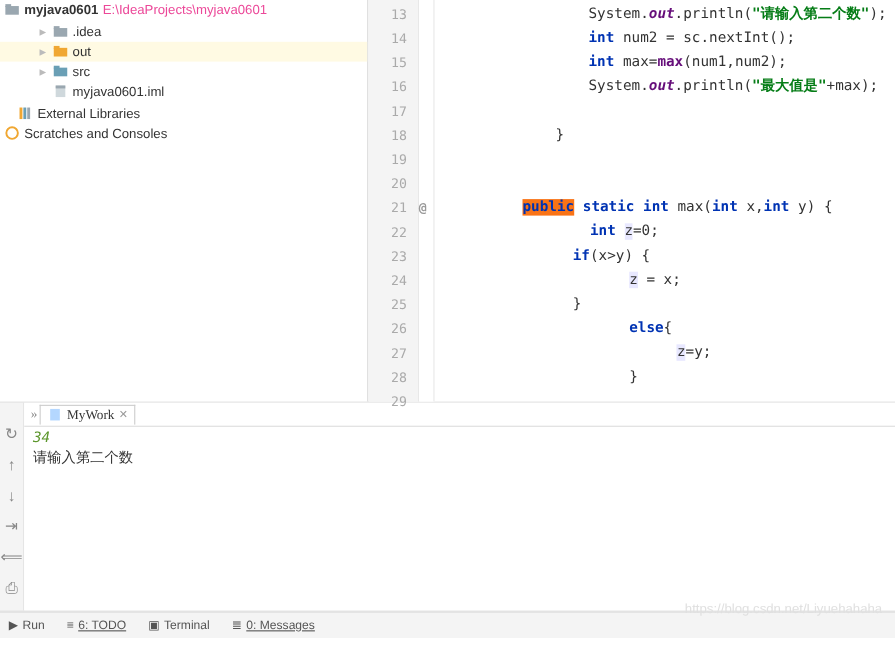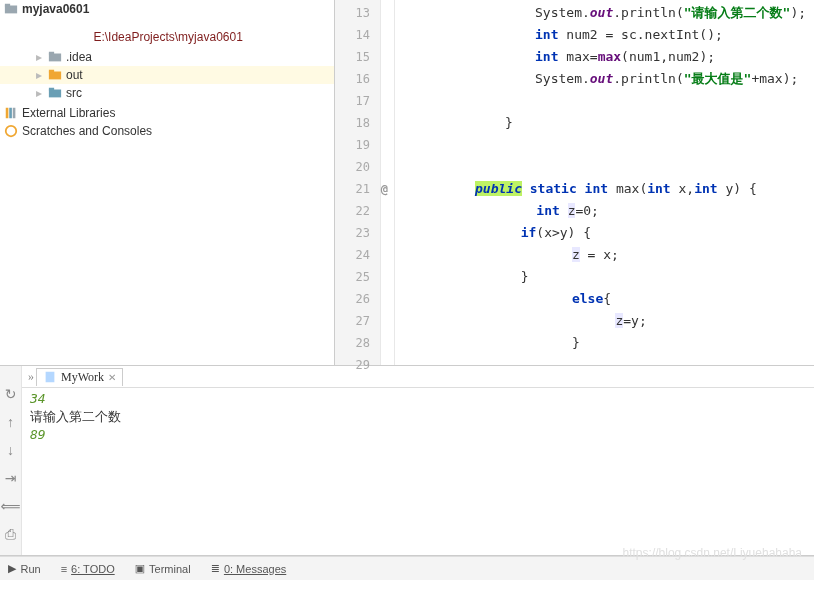--- a/index.html
+++ b/index.html
@@ -1,36 +1,36 @@
 <!DOCTYPE html>
 <html><head>
 <meta charset="utf-8">
 <style>
 * { margin:0; padding:0; box-sizing:border-box; }
 body { font-family: "Segoe UI", Arial, sans-serif; font-size:12px; color:#333; background:#fff; width:814px; height:590px; overflow:hidden; }
 .main { display:flex; height:366px; border-bottom:1px solid #ccc; }
 .sidebar { width:335px; border-right:1px solid #ccc; background:#fff; overflow:hidden; }
 .proj-header { padding:2px 4px; display:flex; align-items:flex-start; gap:4px; }
-.proj-header .path { color:#7f1d1d;margin-top:28px; }
+.proj-header .path { color:#ec4899; }
 .tree { padding:2px 0; }
 .tree-item { display:flex; align-items:center; padding:1px 4px 1px 20px; gap:4px; height:18px; }
 .tree-item.selected { background:#fffae3; }
 .tree-item.l1 { padding-left:36px; }
 .editor { flex:1; display:flex; background:#fff; position:relative; }
 .gutter { width:46px; background:#f4f4f4; border-right:1px solid #e8e8e8; text-align:right; padding-right:10px; color:#aaa; font-family:Consolas,monospace; font-size:12px; line-height:22px; padding-top:2px; }
 .gutter div { height:22px; }
 .gutter .ann { position:relative; }
 .gutter .ann::after { content:"@"; position:absolute; right:-18px; color:#999; font-weight:bold; }
 .fold-col { width:14px; border-right:1px solid #e8e8e8; background:#fff; }
 .code { flex:1; font-family:Consolas,monospace; font-size:13px; line-height:22px; padding:2px 0 0 20px; white-space:pre; }
 .kw { color:#0033b3; font-weight:bold; }
 .field { color:#660e7a; font-style:italic; font-weight:bold; }
 .str { color:#067d17; font-weight:bold; }
 .hl { background:#e8e8ff; }
-.hly { background:#bef264;font-style:italic; }
+.hly { background:#f97316; }
 .console-wrap { height:190px; display:flex; border-bottom:1px solid #ccc; }
 .tool-col { width:22px; background:#f4f4f4; border-right:1px solid #e4e4e4; display:flex; flex-direction:column; align-items:center; padding-top:20px; gap:12px; color:#888; }
 .tool-col span { font-size:14px; cursor:pointer; }
 .console { flex:1; font-family:Consolas,monospace; font-size:13px; background:#fff; }
 .run-tab { display:flex; align-items:center; border-bottom:1px solid #ddd; height:22px; padding-left:6px; gap:2px; font-family:"Segoe UI"; font-size:12px; }
 .run-tab .tab { background:#fff; border:1px solid #ccc; border-bottom:none; padding:1px 6px; display:flex; align-items:center; gap:4px; }
 .run-tab .x { color:#999; font-size:10px; }
 .console-out { padding:2px 8px; line-height:18px; }
 .green { color:#5c962c; font-style:italic; }
 .blue { color:#1a4f8c; }
@@ -70,22 +70,30 @@
           <span>out</span>
         </div>
         <div class="tree-item l1">
           <span style="color:#bbb;width:8px">▸</span>
           <svg class="ico" viewBox="0 0 16 16">
             <rect x="1" y="4" width="14" height="9" fill="#6a9fb5"></rect>
             <rect x="1" y="2" width="6" height="3" fill="#6a9fb5"></rect>
           </svg>
           <span>src</span>
         </div>
+        <div class="tree-item l1">
+          <span style="color:#bbb;width:8px"></span>
+          <svg class="ico" viewBox="0 0 16 16">
+            <rect x="3" y="2" width="10" height="12" fill="#cfd8dc"></rect>
+            <rect x="3" y="2" width="10" height="3" fill="#9aa7b0"></rect>
+          </svg>
+          <span>myjava0601.iml</span>
+        </div>
       </div>
-    <div class="tree-item" style="padding-left:4px">
+    <div class="tree-item" style="padding-left:16px">
       <svg class="ico" viewBox="0 0 16 16">
           <rect x="2" y="2" width="3" height="12" fill="#f0a732"></rect>
           <rect x="6" y="2" width="3" height="12" fill="#6a9fb5"></rect>
           <rect x="10" y="2" width="3" height="12" fill="#9aa7b0"></rect>
         </svg>
       <span>External Libraries</span>
     </div>
     <div class="tree-item" style="padding-left:4px">
       <svg class="ico" viewBox="0 0 16 16">
           <circle cx="8" cy="8" r="6" fill="none" stroke="#f0a732" stroke-width="2"></circle>
@@ -135,21 +143,20 @@
         <svg class="ico" viewBox="0 0 16 16">
             <rect x="3" y="2" width="10" height="12" fill="#b4d7ff"></rect>
           </svg>
         <span>MyWork</span>
         <span class="x">✕</span>
       </div>
     </div>
     <div class="console-out" id="console">
         <div class="green">34</div>
         <div class="">请输入第二个数</div>
-        <div class="green">89</div>
         <div class="">&nbsp;</div>
       </div>
   </div>
 </div>
 
 <div class="statusbar">
   <span>▶ <span>Run</span></span>
   <span>≡ <u>6: TODO</u></span>
   <span>▣ <span>Terminal</span></span>
   <span>≣ <u>0: Messages</u></span>

